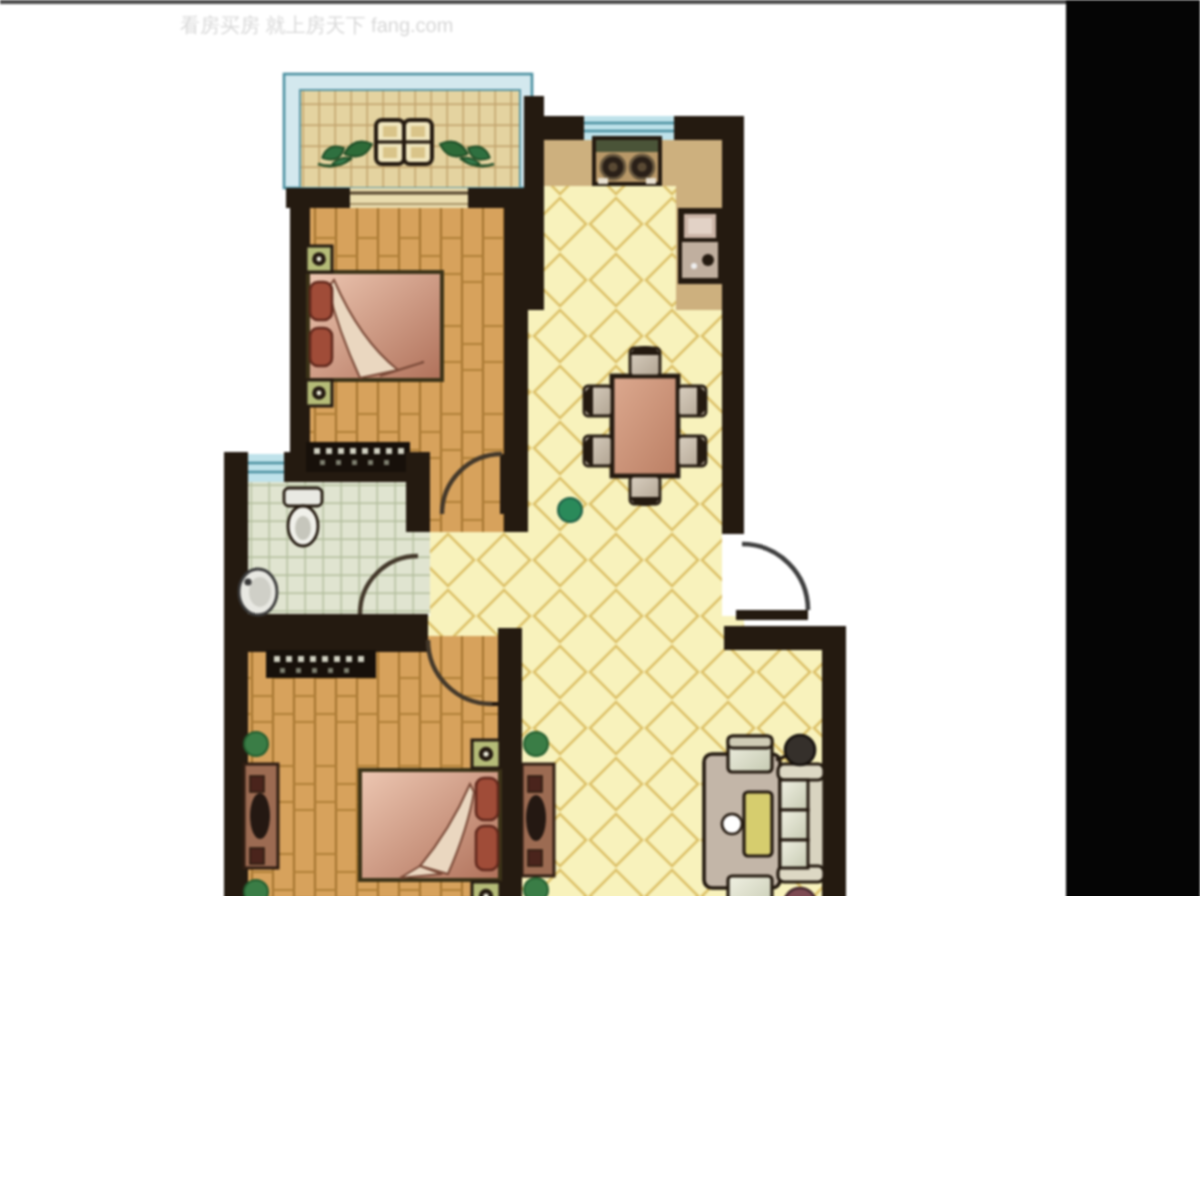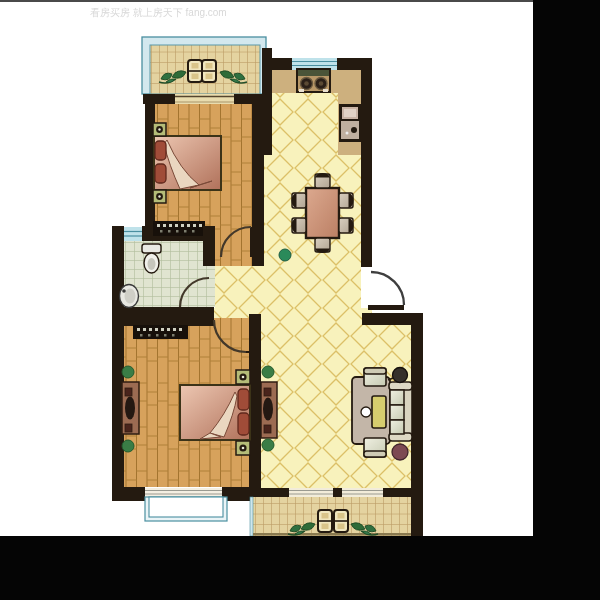--- a/index.html
+++ b/index.html
@@ -1,16 +1,16 @@
 <!DOCTYPE html>
 <html><head>
 <meta charset="utf-8">
 <style>
   html,body{margin:0;padding:0;background:#ffffff;font-family:"Liberation Sans",sans-serif;}
-  #stage{position:relative;width:600px;height:600px;overflow:hidden;background:#fff;}
+  #stage{position:relative;width:600px;height:448px;overflow:hidden;background:#fff;}
   svg{display:block;}
 </style>
 </head>
 <body>
 <div id="stage">
 <svg width="600" height="600" viewBox="0 0 600 600" xmlns="http://www.w3.org/2000/svg" shape-rendering="auto" style="filter:blur(0.5px)">
 <defs>
   <linearGradient id="bedg" x1="0" y1="0" x2="1" y2="1">
     <stop offset="0" stop-color="#edc7b2"></stop>
           <stop offset="1" stop-color="#b0715a"></stop>

